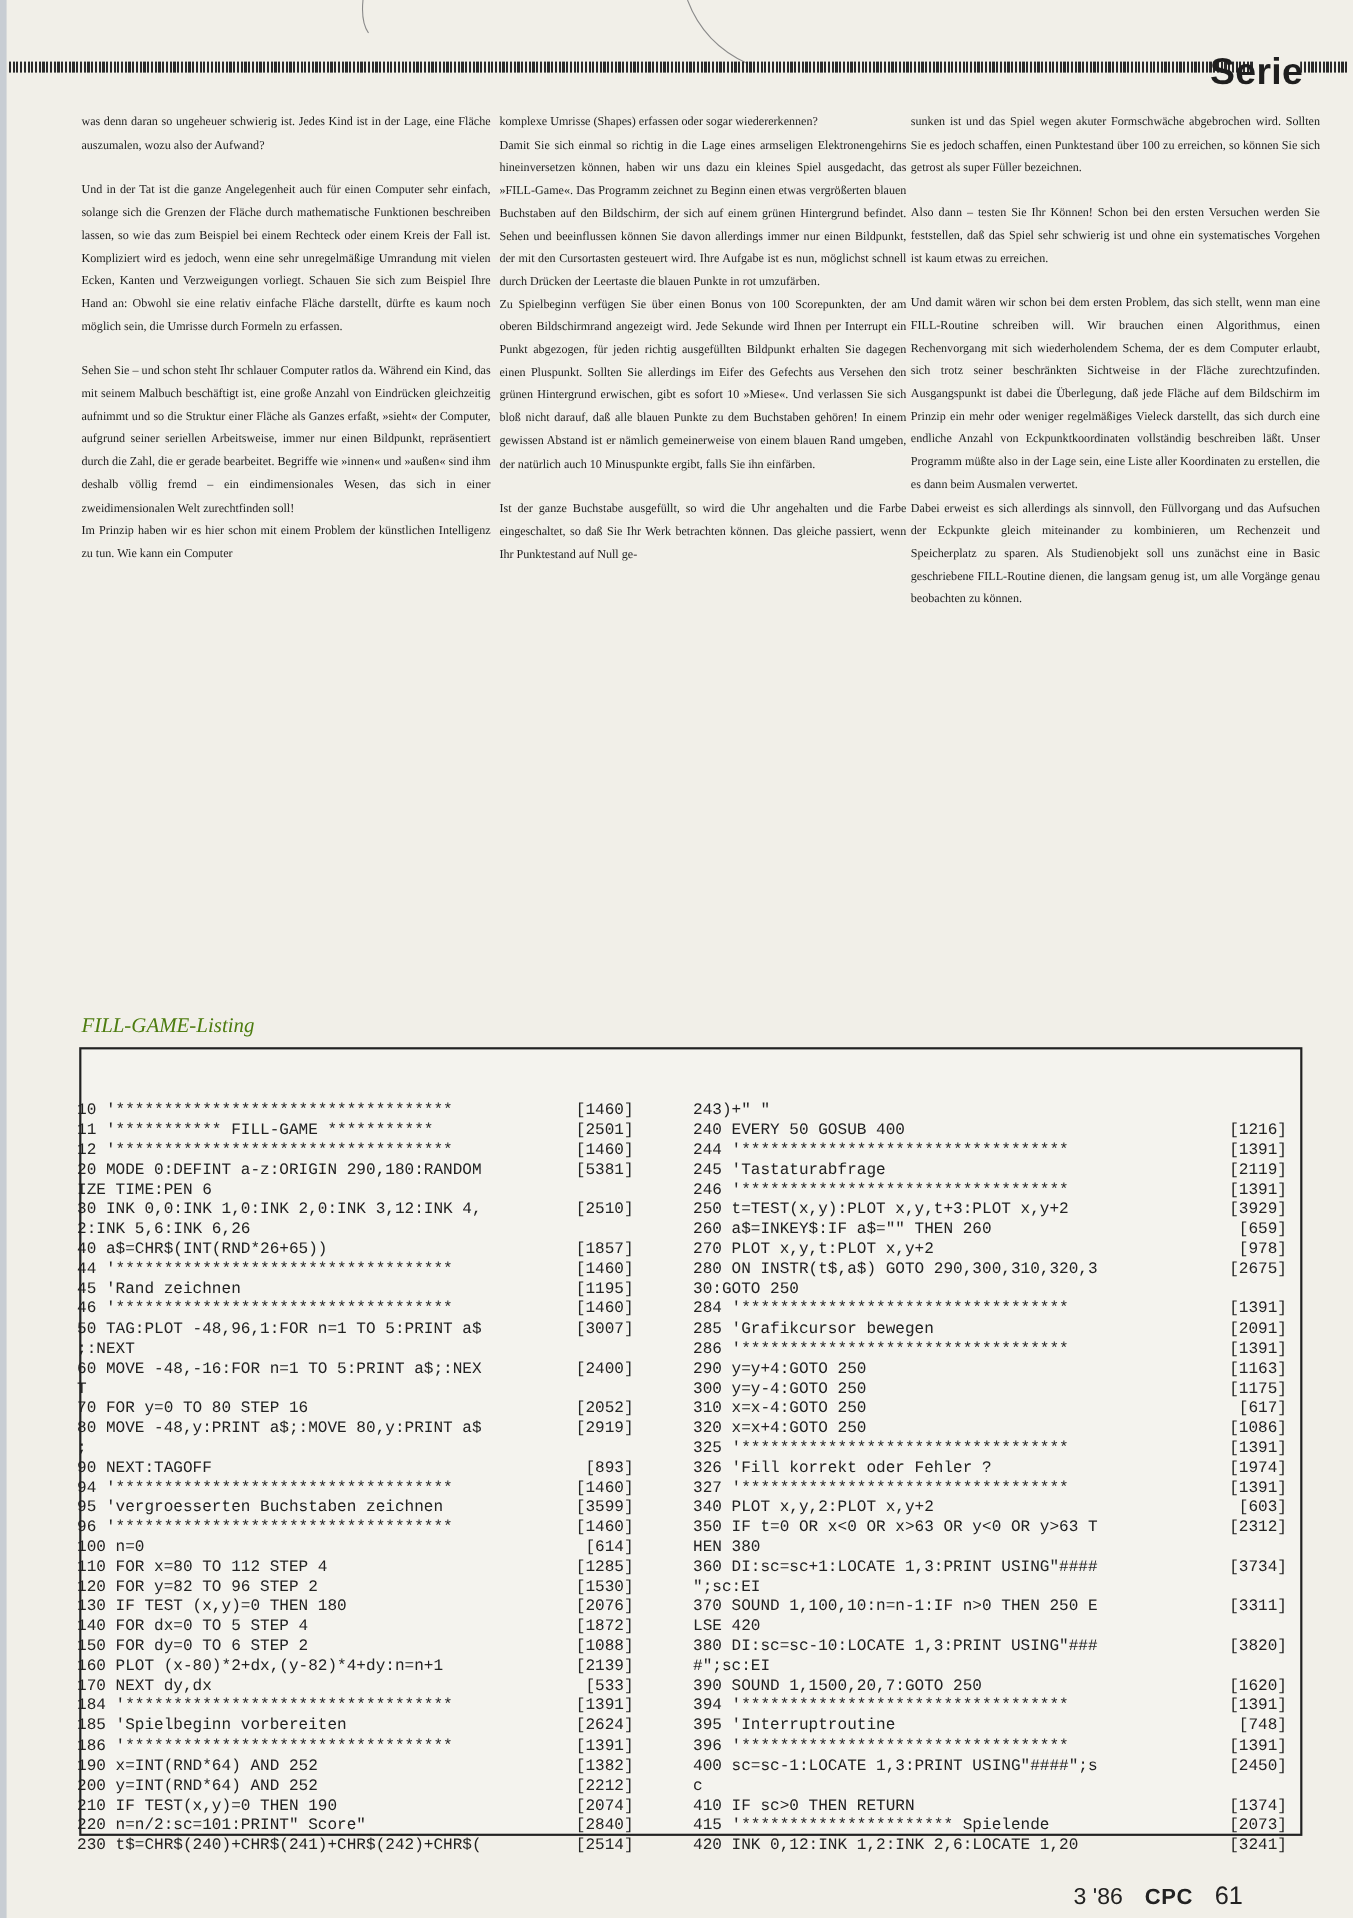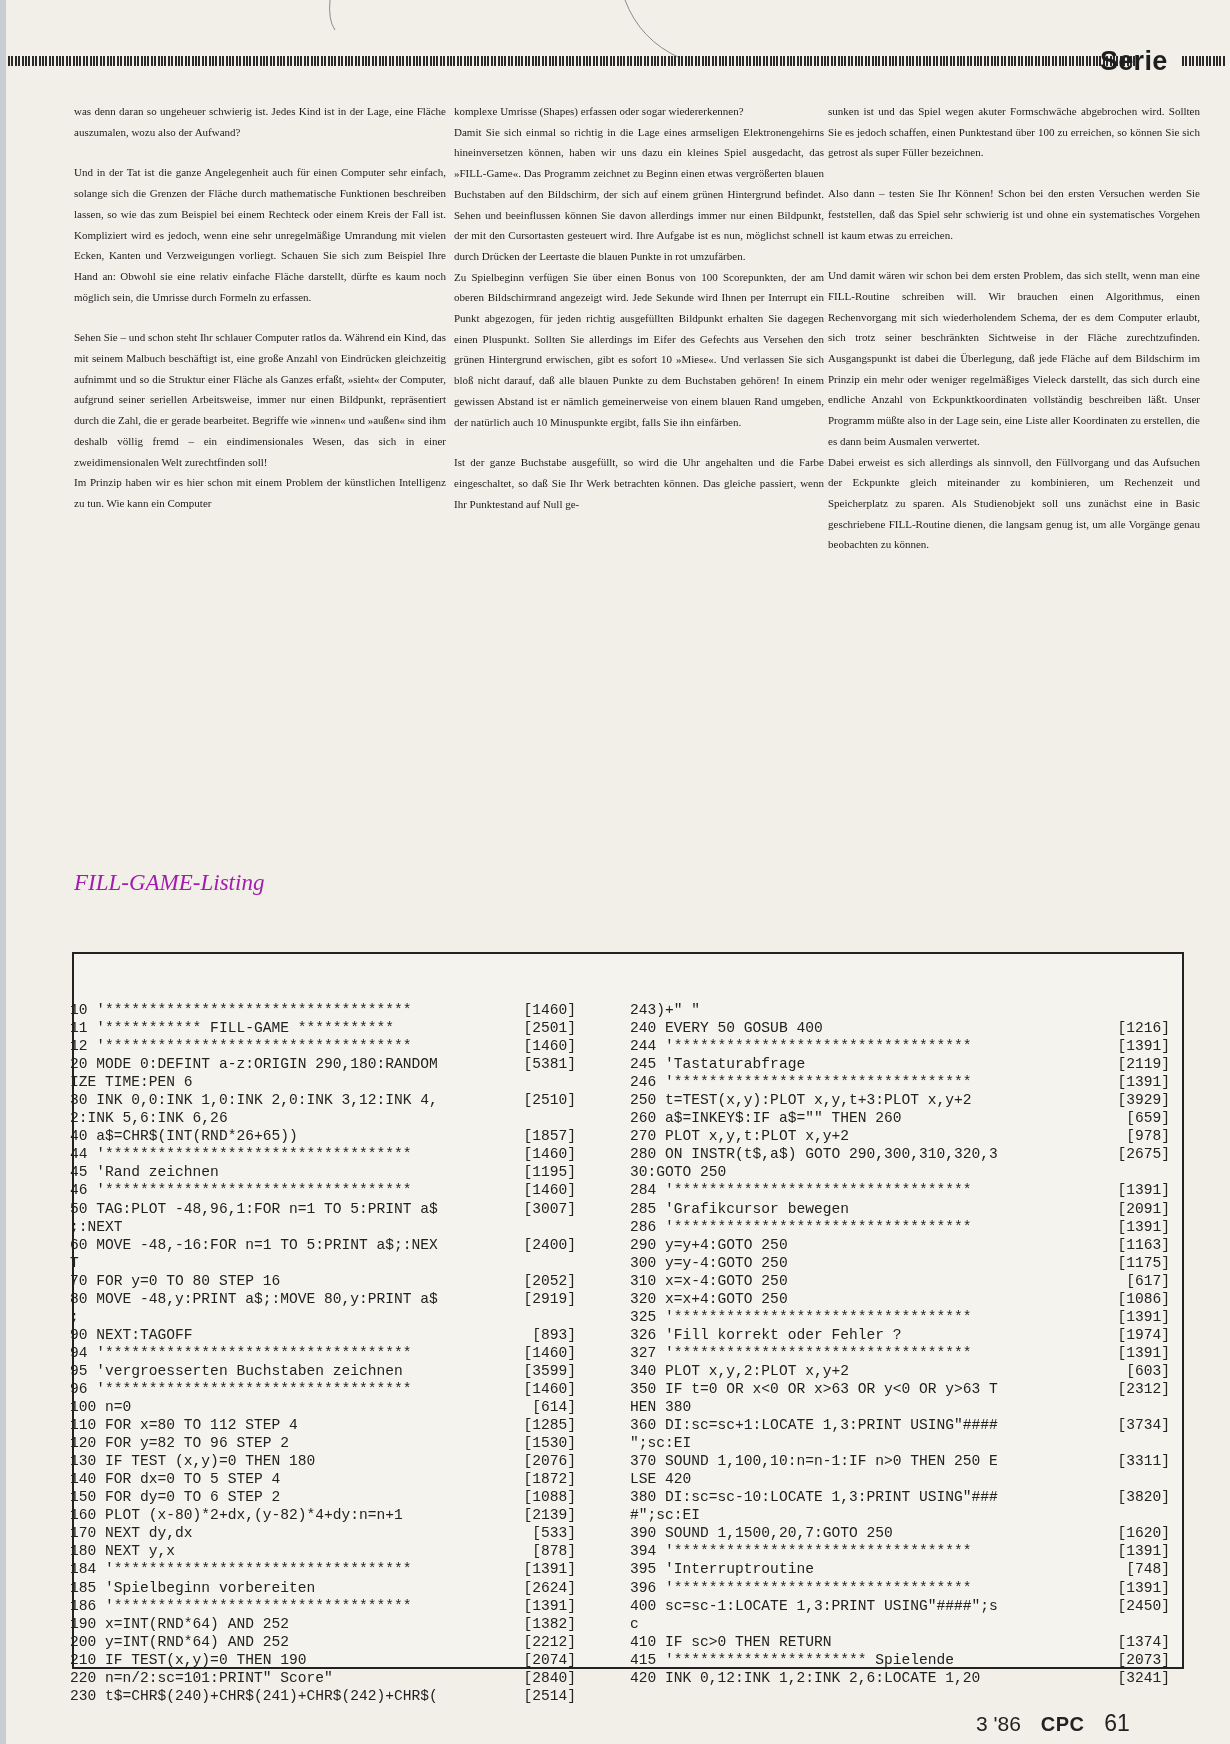--- a/index.html
+++ b/index.html
@@ -15,35 +15,35 @@
     position: absolute; left: 8px; top: 56px; width: 1132px; height: 10px;
     background: repeating-linear-gradient(90deg, #2a2a2a 0 2px, transparent 2px 3.4px);
   }
   .header-rule-right {
     position: absolute; left: 1182px; top: 56px; width: 44px; height: 10px;
     background: repeating-linear-gradient(90deg, #2a2a2a 0 2px, transparent 2px 3.4px);
   }
   .section-title {
     position: absolute; left: 1100px; top: 46px;
     font-family: "Liberation Sans", "DejaVu Sans", sans-serif;
-    font-weight: bold; font-size: 27px; color: #1e1e1e; letter-spacing: 0.3px;
+    font-weight: bold; font-size: 34px; color: #1e1e1e; letter-spacing: 0.3px;
   }
   .col {
     position: absolute; top: 101px; width: 372px;
     font-size: 11px; line-height: 20.7px;
     text-align: justify; hyphens: manual; font-family: Liberation Serif, serif;
   }
   .col p { margin: 0 0 20px 0; }
   .col p.tight { margin-bottom: 0; }
   .col1 { left: 74px; }
   .col2 { left: 454px; width: 370px; }
   .col3 { left: 828px; width: 372px; }
   .caption {
-    position: absolute; left: 74px; top: 870px;
-    font-style: italic; font-size: 23px; color: #a21caf;
+    position: absolute; left: 74px; top: 922px;
+    font-style: italic; font-size: 19px; color: #4d7c0f;
   }
   .listing-box {
     position: absolute; left: 72px; top: 952px; width: 1108px; height: 713px;
     border: 2px solid #222; background: #f4f3ee;
   }
   .listing-col {
     position: absolute; top: 1001px;
     font-family: "Liberation Mono", "DejaVu Sans Mono", monospace;
     font-size: 14.6px; line-height: 18.05px; color: #222;
   }
@@ -123,21 +123,20 @@
     <div class="code-row"><span class="code">95 'vergroesserten Buchstaben zeichnen</span><span class="sum">[3599]</span></div>
     <div class="code-row"><span class="code">96 '***********************************</span><span class="sum">[1460]</span></div>
     <div class="code-row"><span class="code">100 n=0</span><span class="sum">[614]</span></div>
     <div class="code-row"><span class="code">110 FOR x=80 TO 112 STEP 4</span><span class="sum">[1285]</span></div>
     <div class="code-row"><span class="code">120 FOR y=82 TO 96 STEP 2</span><span class="sum">[1530]</span></div>
     <div class="code-row"><span class="code">130 IF TEST (x,y)=0 THEN 180</span><span class="sum">[2076]</span></div>
     <div class="code-row"><span class="code">140 FOR dx=0 TO 5 STEP 4</span><span class="sum">[1872]</span></div>
     <div class="code-row"><span class="code">150 FOR dy=0 TO 6 STEP 2</span><span class="sum">[1088]</span></div>
     <div class="code-row"><span class="code">160 PLOT (x-80)*2+dx,(y-82)*4+dy:n=n+1</span><span class="sum">[2139]</span></div>
     <div class="code-row"><span class="code">170 NEXT dy,dx</span><span class="sum">[533]</span></div>
-    <div class="code-row"><span class="code">180 NEXT y,x</span><span class="sum">[878]</span></div>
     <div class="code-row"><span class="code">184 '**********************************</span><span class="sum">[1391]</span></div>
     <div class="code-row"><span class="code">185 'Spielbeginn vorbereiten</span><span class="sum">[2624]</span></div>
     <div class="code-row"><span class="code">186 '**********************************</span><span class="sum">[1391]</span></div>
     <div class="code-row"><span class="code">190 x=INT(RND*64) AND 252</span><span class="sum">[1382]</span></div>
     <div class="code-row"><span class="code">200 y=INT(RND*64) AND 252</span><span class="sum">[2212]</span></div>
     <div class="code-row"><span class="code">210 IF TEST(x,y)=0 THEN 190</span><span class="sum">[2074]</span></div>
     <div class="code-row"><span class="code">220 n=n/2:sc=101:PRINT" Score"</span><span class="sum">[2840]</span></div>
     <div class="code-row"><span class="code">230 t$=CHR$(240)+CHR$(241)+CHR$(242)+CHR$(</span><span class="sum">[2514]</span></div>
   </div>
 <div class="listing-col listing-right" id="listing-right">

